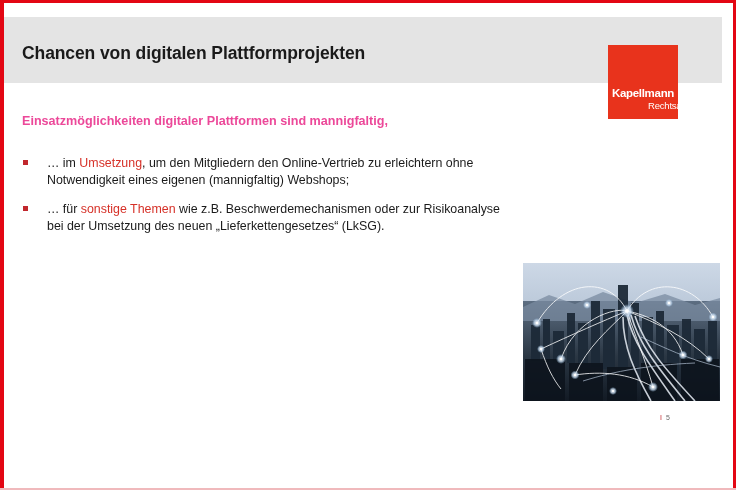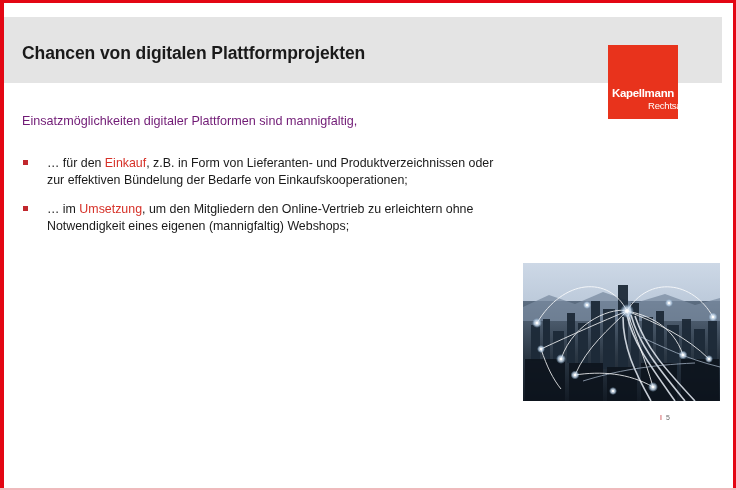--- a/index.html
+++ b/index.html
@@ -94,22 +94,22 @@
     line-height: 12px;
     margin-left: 40px;
   }
   
   .lead {
     position: absolute;
     left: 22px;
     top: 113px;
     width: 520px;
     font-size: 12.6px;
-    font-weight: normal;
-    color: #701a75;
+    font-weight: bold;
+    color: #ec4899;
     line-height: 17px;
   }
   .bullets {
     position: absolute;
     left: 22px;
     top: 155px;
     width: 490px;
   }
   .bullet {
     position: relative;
@@ -173,30 +173,30 @@
       <div class="logo-sub">Rechtsanwälte</div>
     </div>
   </div>
 
   <div class="lead">
     <span>Einsatzmöglichkeiten digitaler Plattformen sind mannigfaltig,</span><br>
   </div>
 
   <div class="bullets">
 
-    <div class="bullet">
-      <span class="marker"></span>
-      <span>… für den </span><span class="hl">Einkauf</span><span>, z.B. in Form von Lieferanten- und Produktverzeichnissen oder zur effektiven Bündelung der Bedarfe von Einkaufskooperationen;</span>
-    </div>
 
     <div class="bullet">
       <span class="marker"></span>
       <span>… im </span><span class="hl">Umsetzung</span><span>, um den Mitgliedern den Online-Vertrieb zu erleichtern ohne Notwendigkeit eines eigenen (mannigfaltig) Webshops;</span>
     </div>
 
+    <div class="bullet">
+      <span class="marker"></span>
+      <span>… für </span><span class="hl">sonstige Themen</span><span> wie z.B. Beschwerdemechanismen oder zur Risikoanalyse bei der Umsetzung des neuen „Lieferkettengesetzes“ (LkSG).</span>
+    </div>
 
   </div>
 
   <div class="photo">
     <svg width="197" height="138" viewBox="0 0 197 138">
       <defs>
         <linearGradient id="sky" x1="0" y1="0" x2="0" y2="1">
           <stop offset="0%" stop-color="#cdd8e6"></stop>
           <stop offset="45%" stop-color="#b3c2d4"></stop>
           <stop offset="100%" stop-color="#8a9bb0"></stop>

